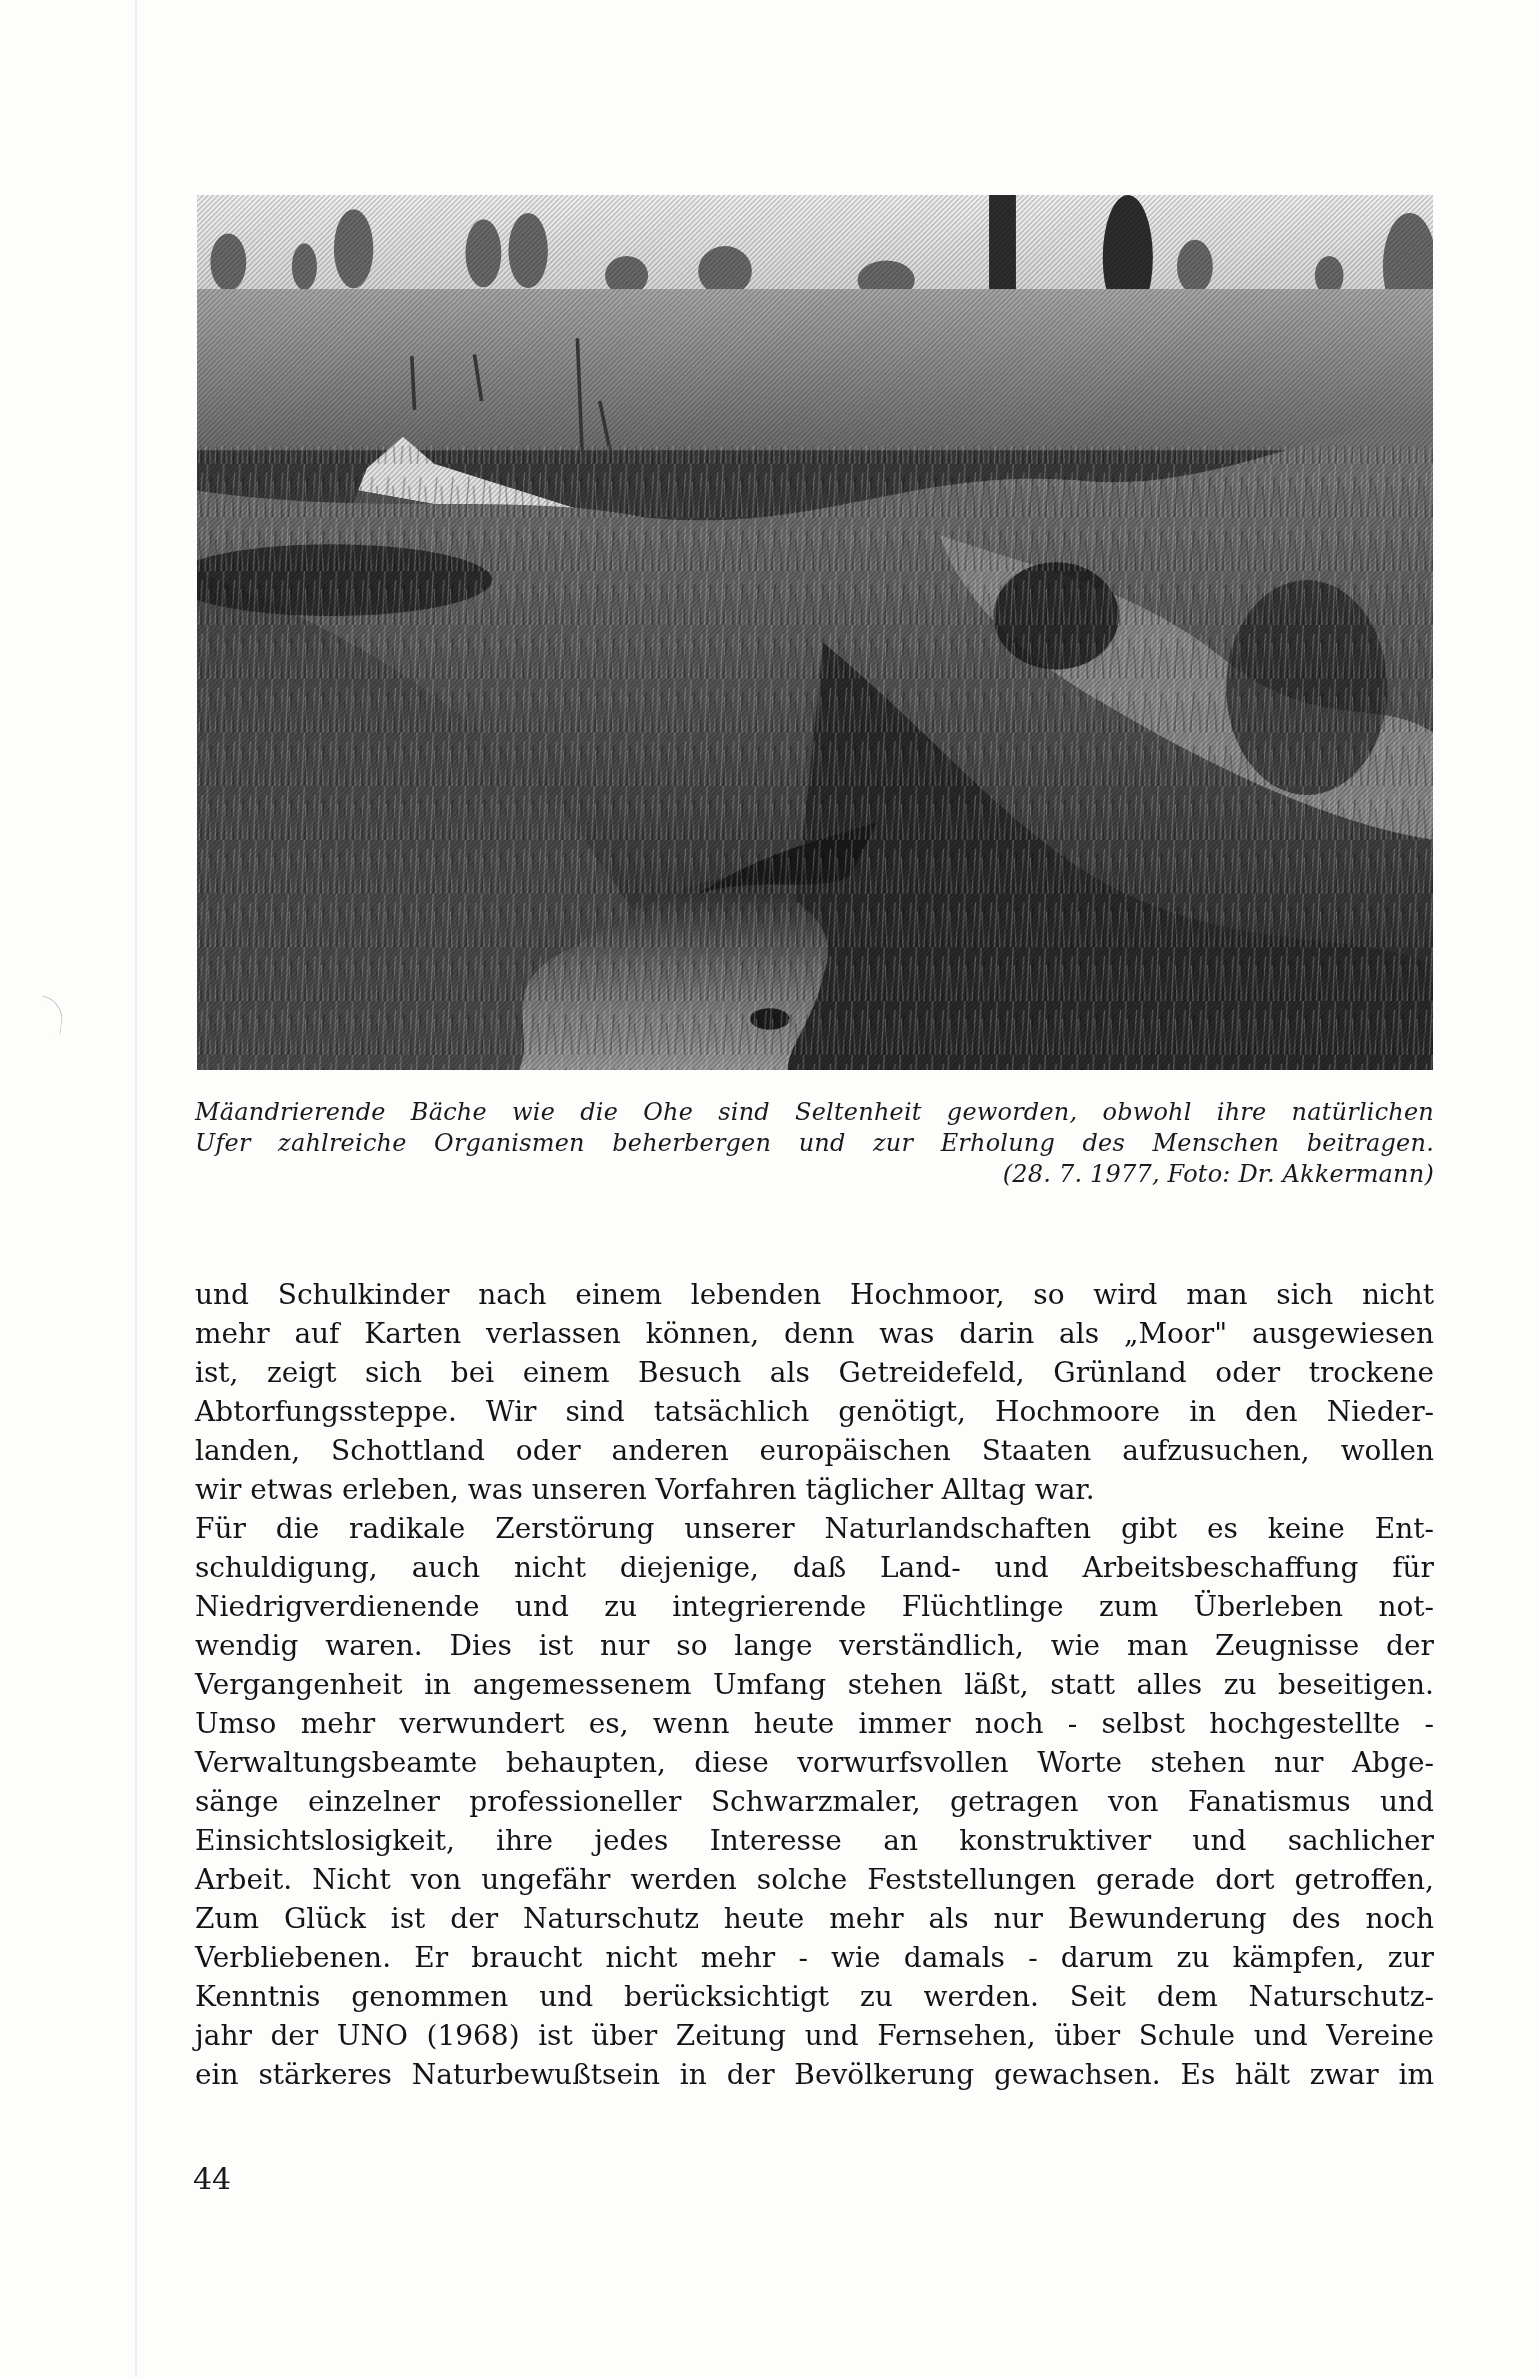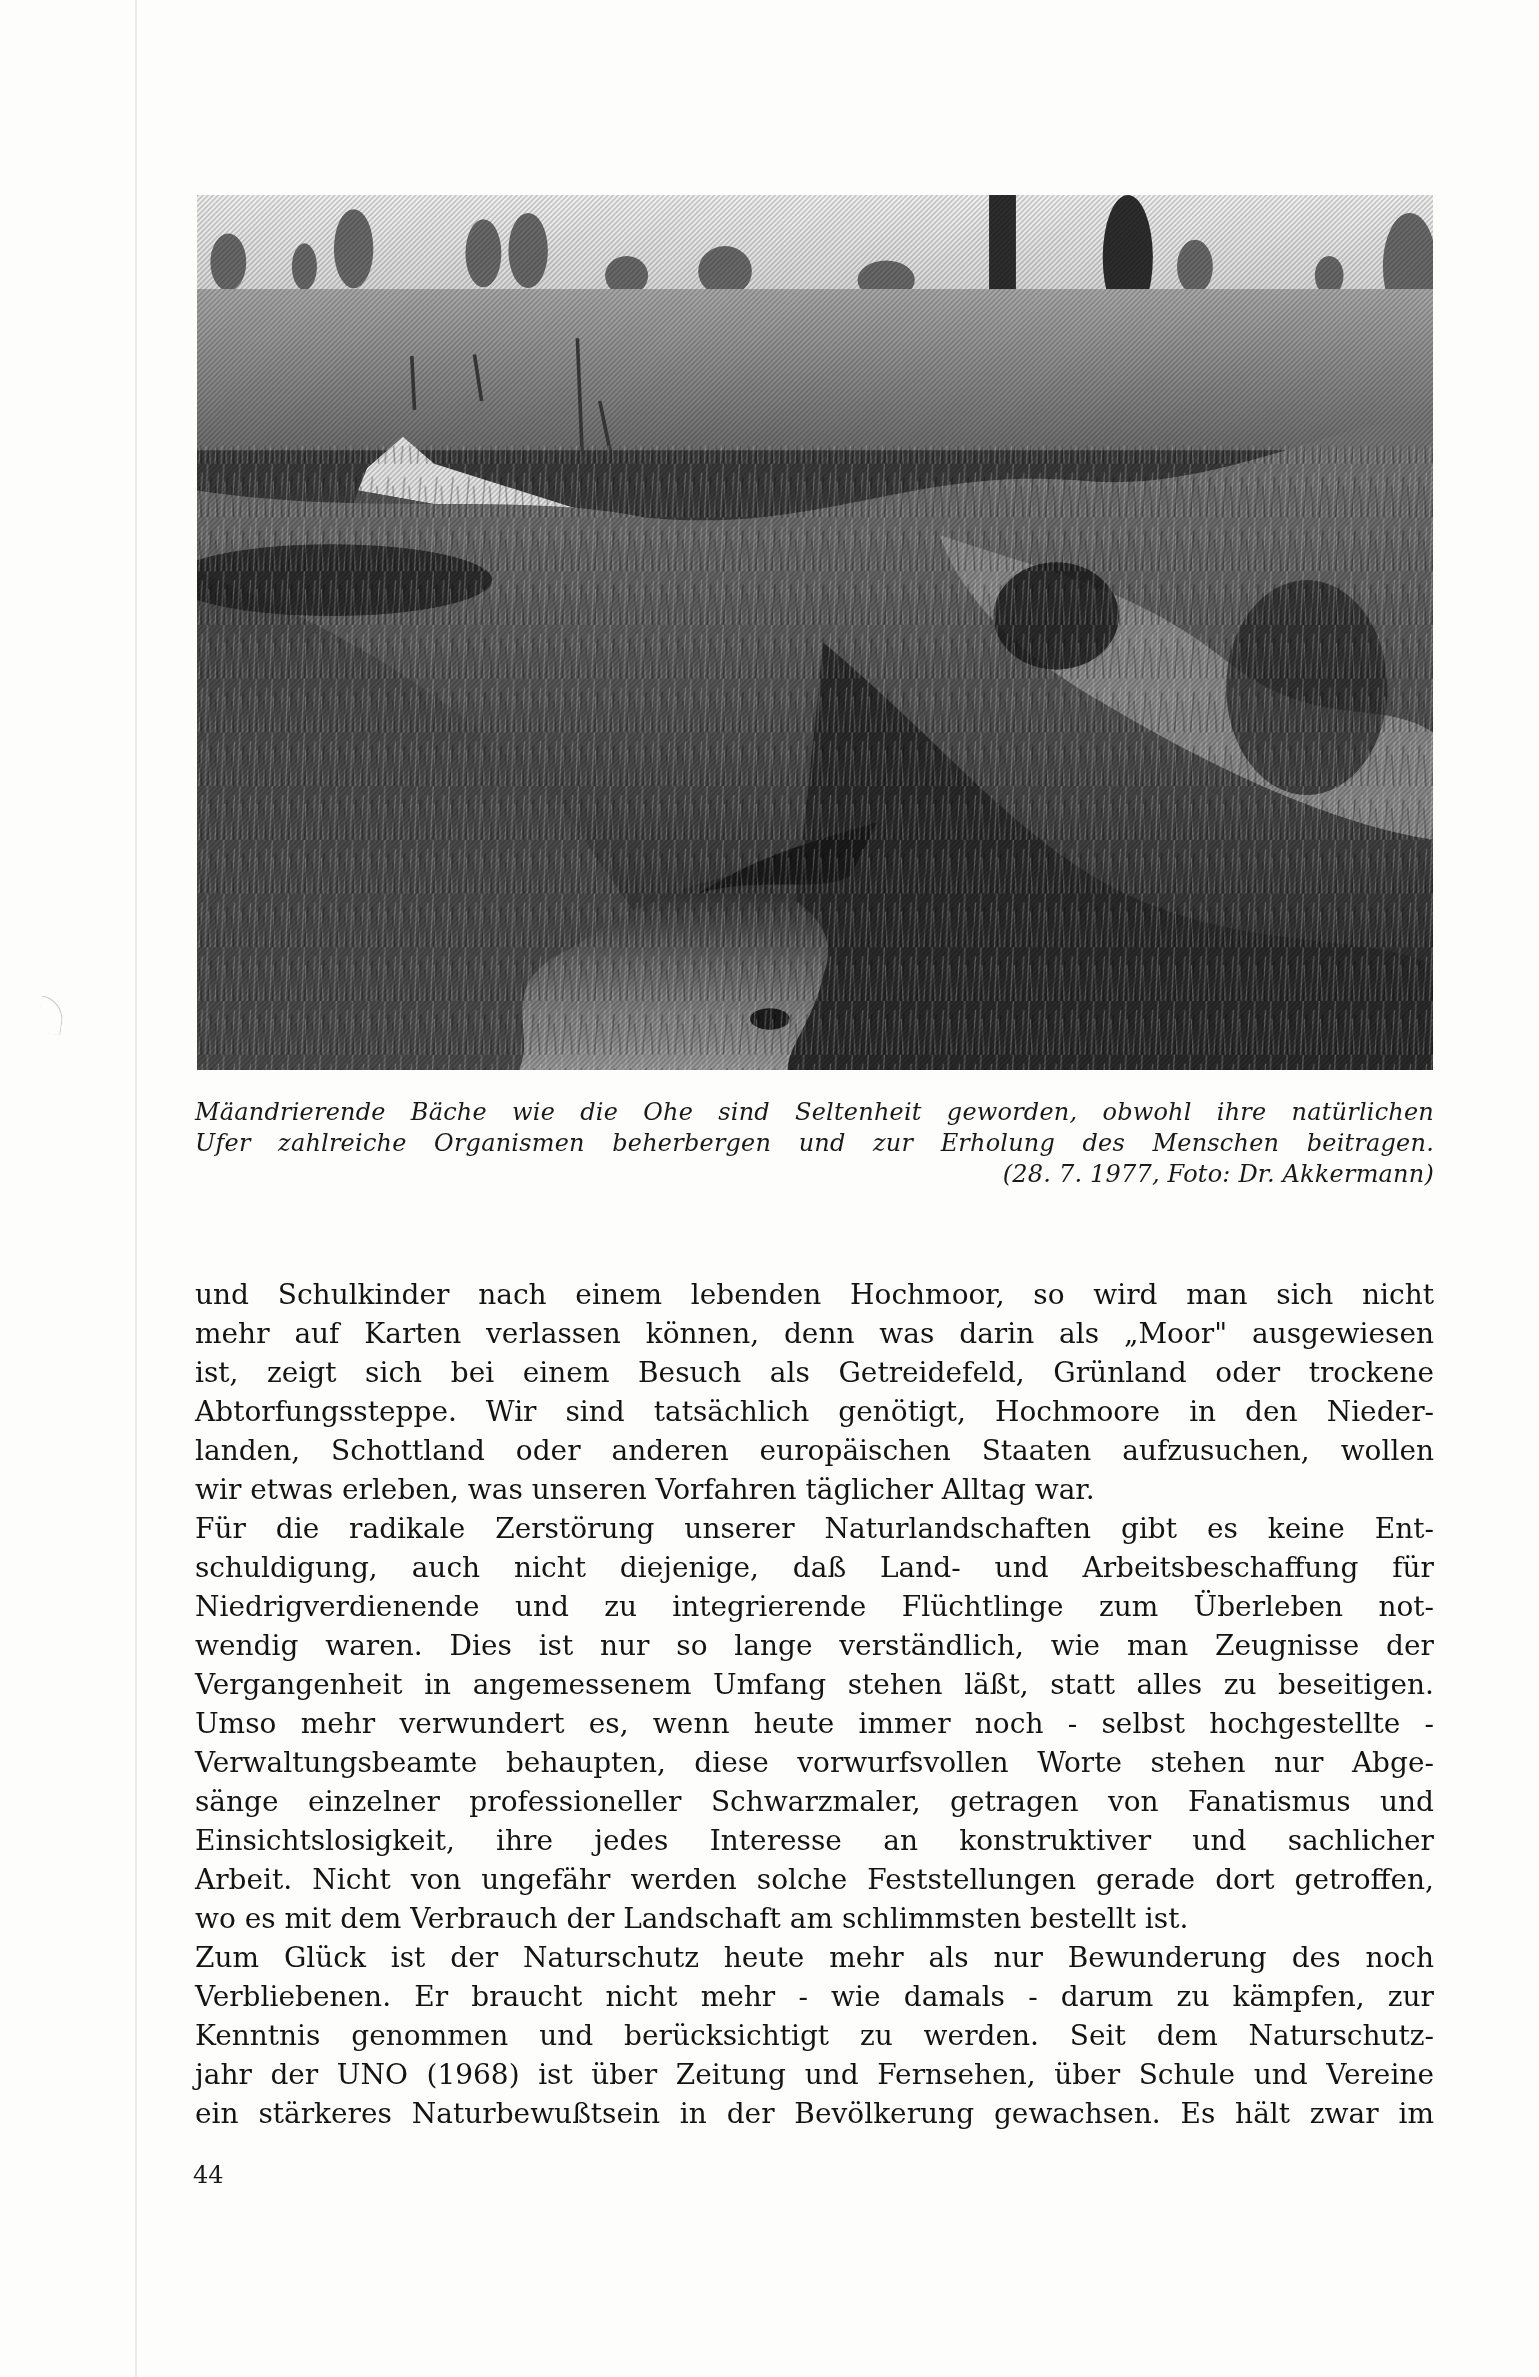--- a/index.html
+++ b/index.html
@@ -18,21 +18,21 @@
     font-family: "DejaVu Serif", serif; font-style: italic; font-size: 24px; line-height: 31px;
     text-align: justify; text-align-last: justify; color: #1a1a1a; letter-spacing: 0.2px; }
   .caption .line { display: block; white-space: nowrap; text-align: justify; text-align-last: justify; }
   .caption .credit { display: block; text-align: right; text-align-last: right; }
 
   .body-text { position: absolute; left: 195px; top: 1275px; width: 1239px;
     font-family: "DejaVu Serif", serif; font-size: 28px; line-height: 39px; color: #141414; }
   .body-text .line { display: block; white-space: nowrap; text-align: justify; text-align-last: justify; height: 39px; }
   .body-text .line.last { text-align-last: left; }
 
-  .page-number { position: absolute; left: 193px; top: 2161px; font-family: "DejaVu Serif", serif; font-size: 24px; color: #1a1a1a; }
+  .page-number { position: absolute; left: 193px; top: 2161px; font-family: "DejaVu Serif", serif; font-size: 30px; color: #1a1a1a; }
 </style>
 </head>
 <body>
 
 <div class="gutter-line"></div>
 <div class="stray-mark"></div>
 
 <div class="photo">
   <svg viewBox="0 0 1381 977" preserveAspectRatio="none">
     <defs>
@@ -128,21 +128,20 @@
     <span class="line" style="display: block;">Für die radikale Zerstörung unserer Naturlandschaften gibt es keine Ent-</span>
     <span class="line" style="display: block;">schuldigung, auch nicht diejenige, daß Land- und Arbeitsbeschaffung für</span>
     <span class="line" style="display: block;">Niedrigverdienende und zu integrierende Flüchtlinge zum Überleben not-</span>
     <span class="line" style="display: block;">wendig waren. Dies ist nur so lange verständlich, wie man Zeugnisse der</span>
     <span class="line" style="display: block;">Vergangenheit in angemessenem Umfang stehen läßt, statt alles zu beseitigen.</span>
     <span class="line" style="display: block;">Umso mehr verwundert es, wenn heute immer noch - selbst hochgestellte -</span>
     <span class="line" style="display: block;">Verwaltungsbeamte behaupten, diese vorwurfsvollen Worte stehen nur Abge-</span>
     <span class="line" style="display: block;">sänge einzelner professioneller Schwarzmaler, getragen von Fanatismus und</span>
     <span class="line" style="display: block;">Einsichtslosigkeit, ihre jedes Interesse an konstruktiver und sachlicher</span>
     <span class="line" style="display: block;">Arbeit. Nicht von ungefähr werden solche Feststellungen gerade dort getroffen,</span>
-    <span class="line last" style="display: block;">wo es mit dem Verbrauch der Landschaft am schlimmsten bestellt ist.</span>
     <span class="line" style="display: block;">Zum Glück ist der Naturschutz heute mehr als nur Bewunderung des noch</span>
     <span class="line" style="display: block;">Verbliebenen. Er braucht nicht mehr - wie damals - darum zu kämpfen, zur</span>
     <span class="line" style="display: block;">Kenntnis genommen und berücksichtigt zu werden. Seit dem Naturschutz-</span>
     <span class="line" style="display: block;">jahr der UNO (1968) ist über Zeitung und Fernsehen, über Schule und Vereine</span>
     <span class="line" style="display: block;">ein stärkeres Naturbewußtsein in der Bevölkerung gewachsen. Es hält zwar im</span>
   </div>
 
 <div class="page-number">44</div>
 
 

